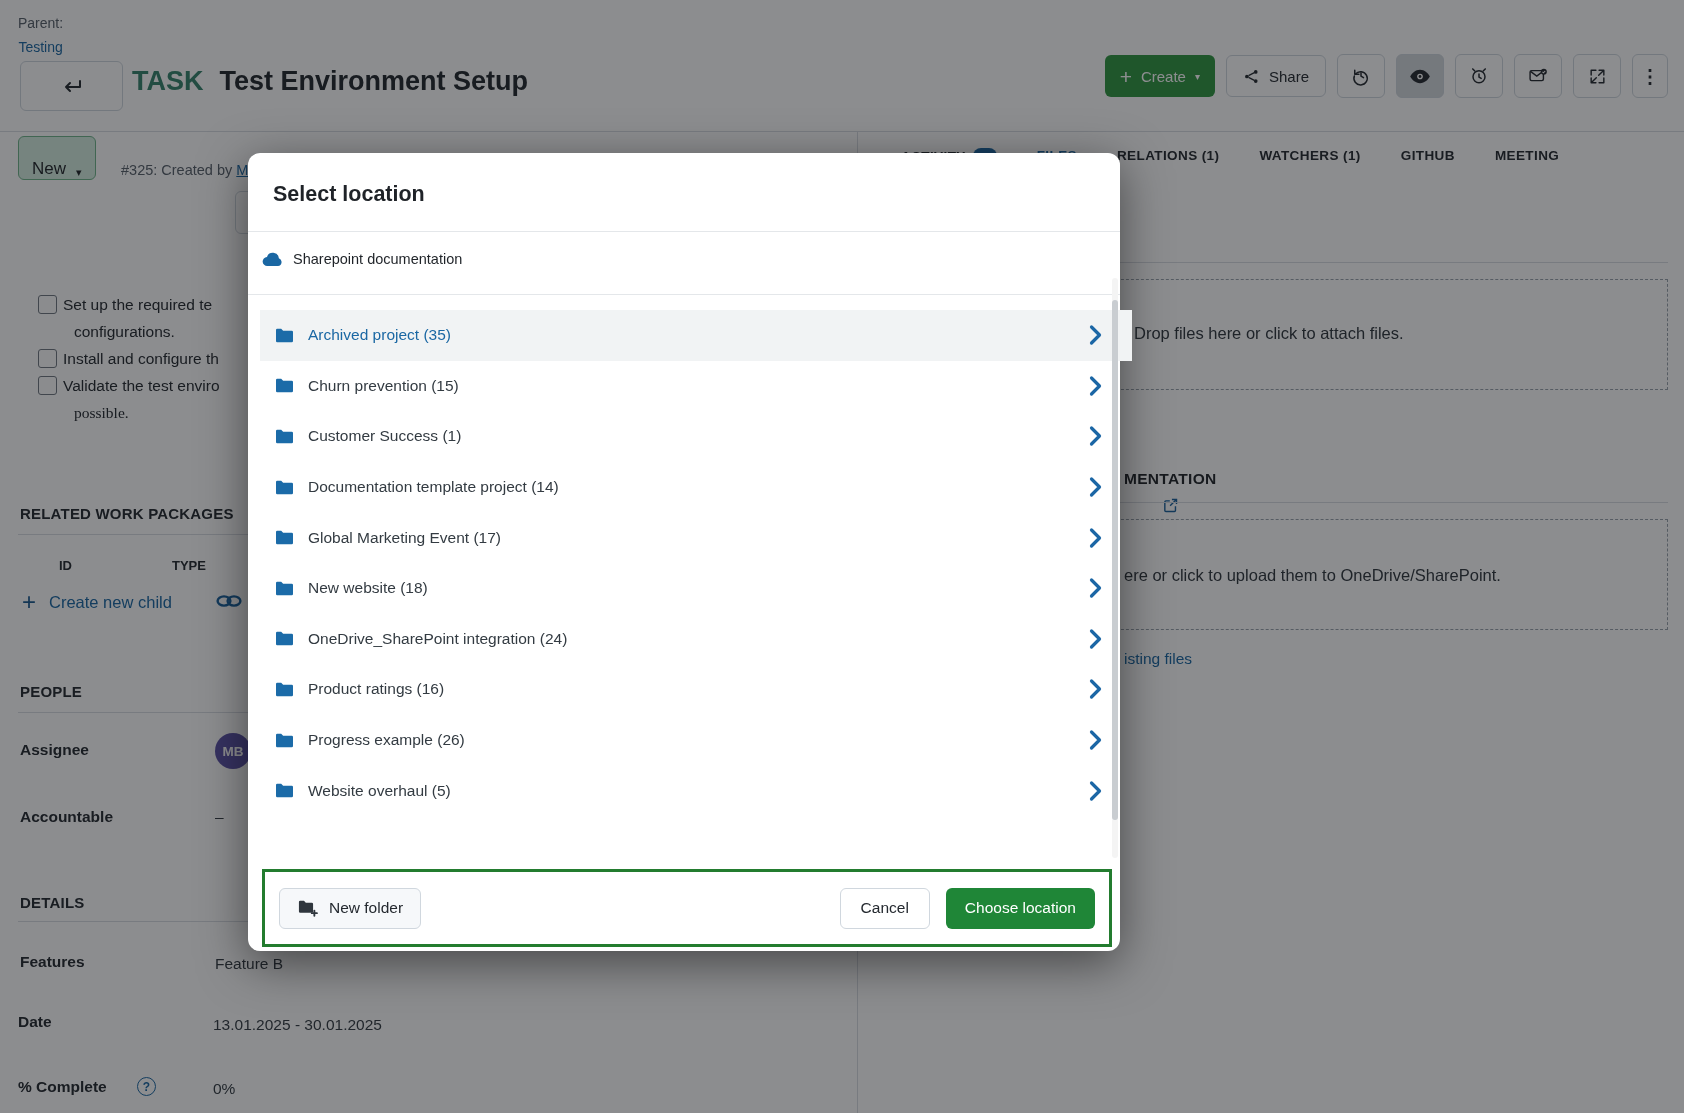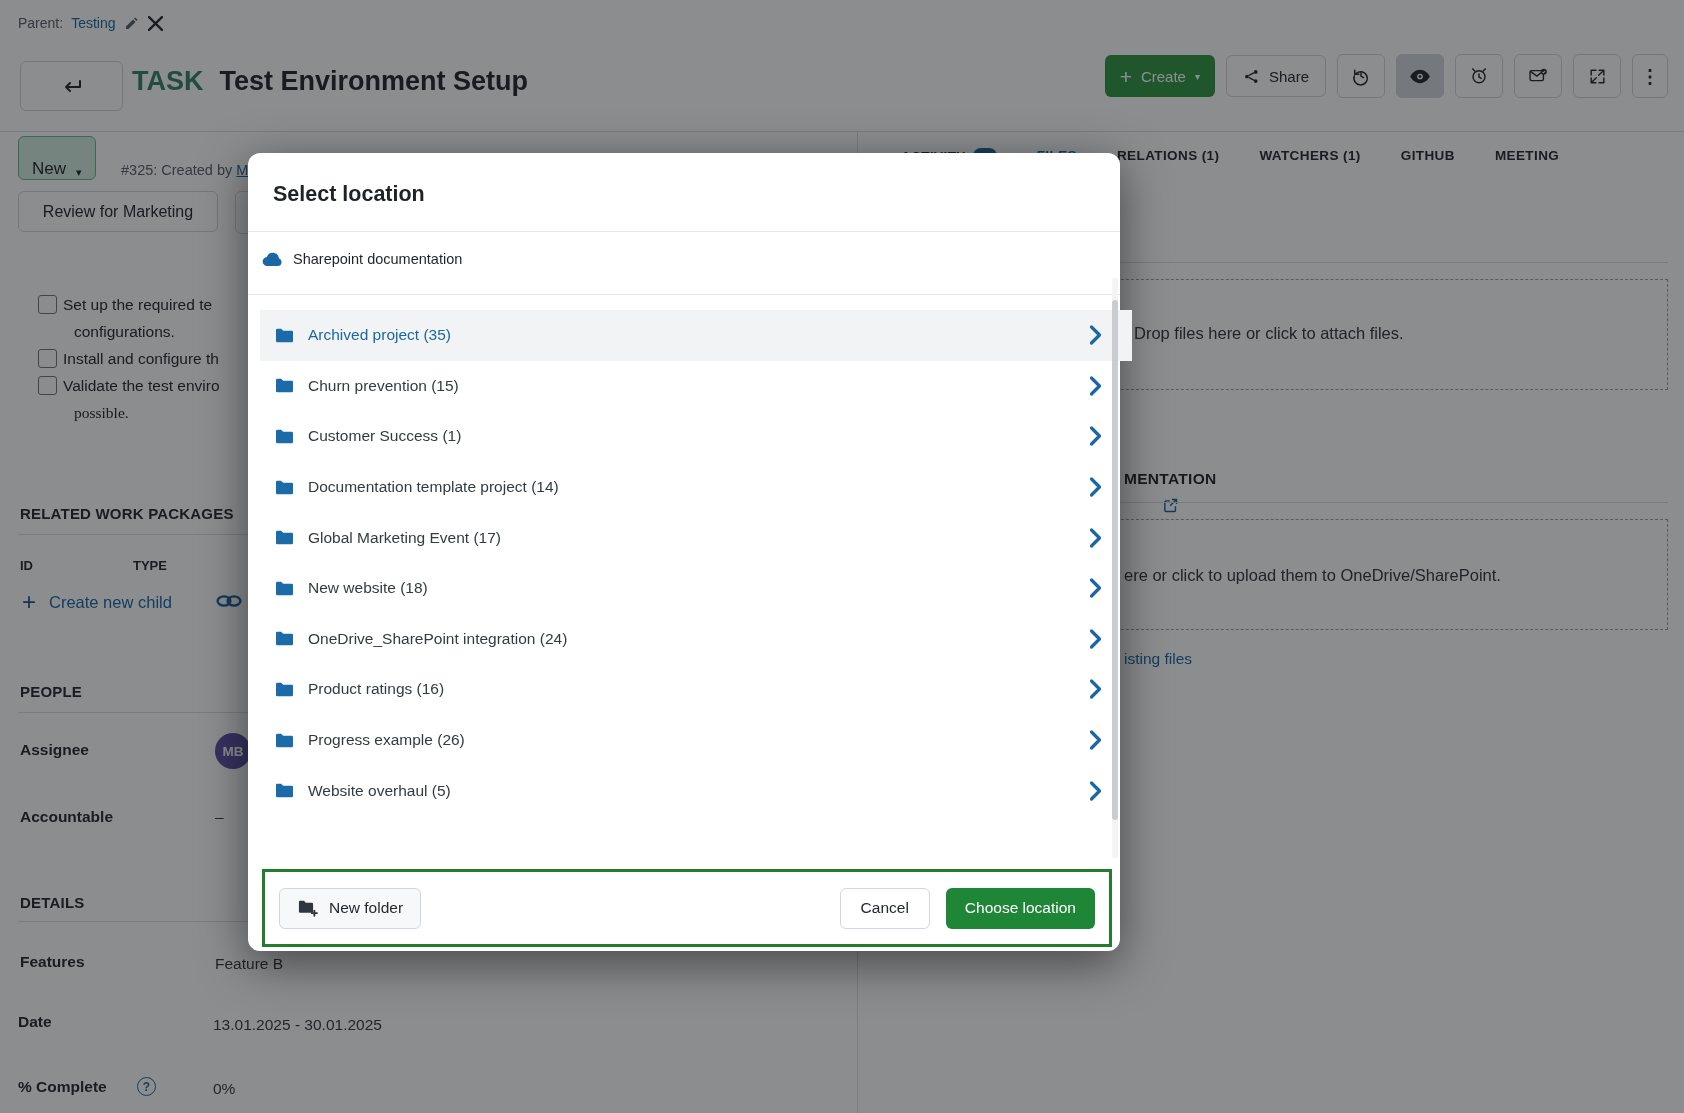--- a/index.html
+++ b/index.html
@@ -1,20 +1,20 @@
 <!DOCTYPE html>
 <html style="--accent-blue: #1a67a3; --primary-green: #2e9640; --choose-green: #1f8637; --footer-border-green: #237c2f; --task-type: #35836b; --selected-row-bg: #f1f3f4; --avatar-purple: #5b51a8; --folder-icon-blue: #1b6ba8;"><head>
 <meta charset="utf-8">
 <style>
   html,body{margin:0;padding:0;background:#6e6e6e;}
   .screen{position:relative;width:1684px;height:1113px;background:#fff;overflow:hidden;
           font-family:"Liberation Sans",sans-serif;color:#24292f;}
   .page{position:absolute;inset:0;}
   
-  .topbar{position:absolute;left:18px;top:15px;display:flex;align-items:center;gap:8px;font-size:14px;color:#57606a;}
+  .topbar{position:absolute;left:18px;top:15px;display:flex;align-items:center;gap:8px;font-size:14px;color:#57606a;flex-direction:column;}
   .topbar .lnk{color:var(--accent-blue,#1a67a3);}
   .topbar .icon{display:inline-flex;align-items:center;}
   
   .back-btn{position:absolute;left:20px;top:61px;width:101px;height:48px;background:#fff;border:1px solid #d0d7de;border-radius:6px;display:flex;align-items:center;justify-content:center;}
   .type-title{position:absolute;left:132px;top:66px;font-size:27px;font-weight:bold;white-space:nowrap;}
   .type-title .wp-type{color:var(--task-type,#35836b);margin-right:16px;}
   .type-title .wp-title{color:#22272c;font-weight:bold;}
   
   .toolbar{position:absolute;top:55px;right:16px;height:42px;display:flex;gap:11px;align-items:center;}
   .btn-create{height:42px;display:flex;align-items:center;gap:9px;background:var(--primary-green,#2e9640);color:#fff;border:none;border-radius:6px;font-size:15px;padding:0 15px;font-family:inherit;}
@@ -31,21 +31,21 @@
   .status-btn{position:absolute;left:18px;top:136px;height:42px;display:flex;align-items:flex-end;gap:10px;background:#d5ede0;border:1px solid #6fb58a;border-radius:6px;padding:0 13px;font-size:17px;color:#1f2328;}
   .status-btn .caret{font-size:11px;}
   .created-line{position:absolute;left:121px;top:162px;font-size:14.5px;color:#57606a;white-space:nowrap;}
   .created-line .author{color:var(--accent-blue,#1a67a3);text-decoration:underline;}
   .workflow-btn{position:absolute;left:18px;top:191px;width:200px;height:41px;background:#fff;border:1px solid #d0d7de;border-radius:6px;font-size:16px;color:#24292f;display:flex;align-items:center;justify-content:center;font-family:inherit;}
   .workflow-frag{position:absolute;left:235px;top:191px;width:70px;height:41px;background:#fff;border:1px solid #d0d7de;border-radius:6px;}
   .cbx{position:absolute;width:19px;height:19px;border:1.6px solid #6f7780;border-radius:3px;background:#fdfdfd;box-sizing:border-box;}
   .ck-line{position:absolute;font-size:15.5px;color:#24292f;white-space:nowrap;line-height:19px;}
   .sec-head{position:absolute;font-size:15px;font-weight:bold;color:#24292f;letter-spacing:.2px;white-space:nowrap;}
   .sec-div{position:absolute;height:1px;background:#d8dde3;width:812px;left:18px;}
-  .col-head{position:absolute;font-size:13px;font-weight:bold;color:#24292f;}
+  .col-head{position:absolute;font-size:13px;font-weight:bold;color:#24292f;margin-left:39px;}
   .create-child{position:absolute;left:22px;top:590px;display:flex;align-items:center;gap:13px;font-size:16.5px;color:var(--accent-blue,#1a67a3);}
   .create-child .plus{font-size:24px;font-weight:400;color:#17588f;line-height:1;}
   .chain{position:absolute;left:215px;top:592px;}
   .fld-label{position:absolute;font-size:15.5px;font-weight:bold;color:#24292f;white-space:nowrap;}
   .fld-value{position:absolute;font-size:15.5px;color:#333b42;white-space:nowrap;}
   .avatar{position:absolute;left:215px;top:733px;width:36px;height:36px;border-radius:50%;background:var(--avatar-purple,#5b51a8);color:#fff;font-size:13.5px;font-weight:bold;display:flex;align-items:center;justify-content:center;}
   .help{position:absolute;left:137px;top:1077px;width:19px;height:19px;border:1.6px solid var(--accent-blue,#1a67a3);border-radius:50%;color:var(--accent-blue,#1a67a3);font-size:12px;font-weight:bold;display:flex;align-items:center;justify-content:center;box-sizing:border-box;}
   
   .tabs{position:absolute;left:857px;top:139px;display:flex;gap:40px;padding-left:44px;align-items:flex-start;margin-top:9px;}
   .tab{font-size:13.5px;font-weight:bold;letter-spacing:.4px;color:#24292f;display:flex;align-items:center;gap:7px;white-space:nowrap;}
@@ -182,23 +182,20 @@
     <div class="hdiv"></div>
     <div class="vdiv"></div>
 
     <div class="status-btn">
       <span>New</span>
       <span class="caret">▾</span>
     </div>
     <div class="created-line">
       <span>#325: Created by </span><span class="author">M</span>
     </div>
-    <button class="workflow-btn">
-      <span>Review for Marketing</span>
-    </button>
     <div class="workflow-frag"></div>
 
     <div class="cbx" style="left:38px;top:295px;"></div>
     <div class="ck-line" style="left:63px;top:295px;">Set up the required te</div>
     <div class="ck-line" style="left:74px;top:322px;">configurations.</div>
     <div class="cbx" style="left:38px;top:349px;"></div>
     <div class="ck-line" style="left:63px;top:349px;">Install and configure th</div>
     <div class="cbx" style="left:38px;top:376px;"></div>
     <div class="ck-line" style="left:63px;top:376px;">Validate the test enviro</div>
     <div class="ck-line" style="left:74px;top:403px;font-family:Liberation Serif, serif;">possible.</div>

